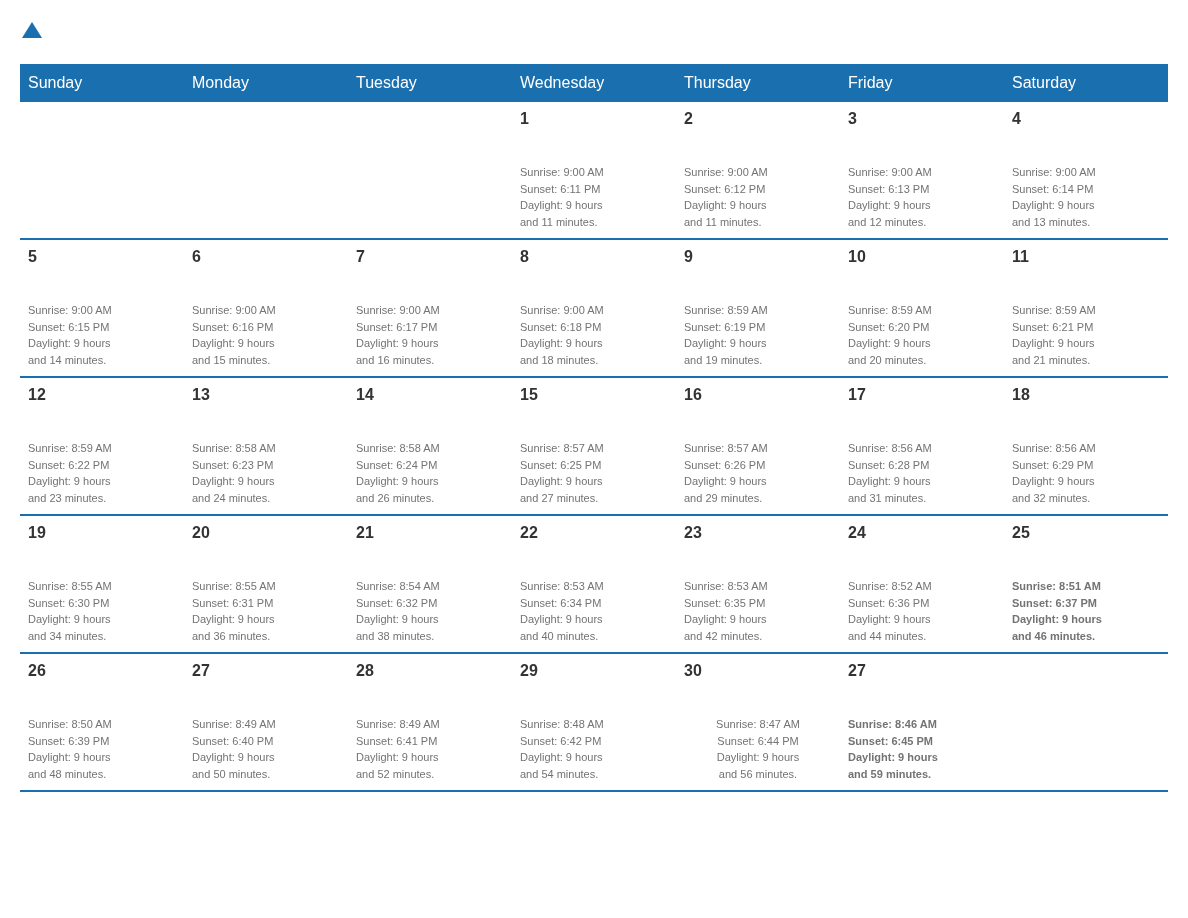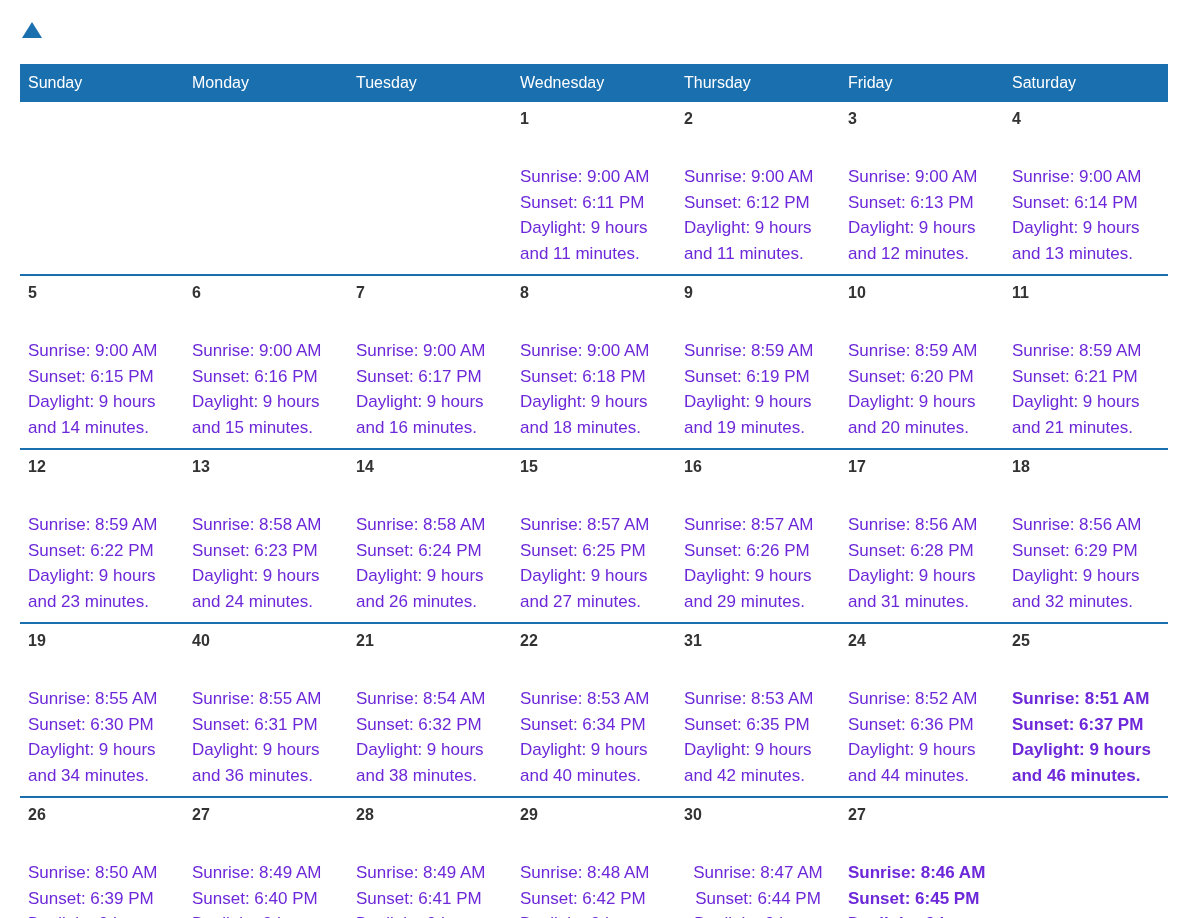--- a/index.html
+++ b/index.html
@@ -79,22 +79,22 @@
       border-right: none;
     }
     .day-number {
       font-size: 16px;
       font-weight: bold;
       color: #333;
       display: block;
       margin-bottom: 4px;
     }
     .day-info {
-      font-size: 17px;
-      color: #6d28d9;
+      font-size: 11px;
+      color: #737373;
       line-height: 1.5;
       margin-top: 36px;
     }
     .empty-cell {
       background: #fff;
     }
   </style>
 </head>
 <body>
 
@@ -270,42 +270,42 @@
       </tr>
       <tr>
         <td>
           <span class="day-number">19</span>
           <div class="day-info" style="white-space: pre-line;">Sunrise: 8:55 AM
 Sunset: 6:30 PM
 Daylight: 9 hours
 and 34 minutes.</div>
         </td>
         <td>
-          <span class="day-number">40</span>
+          <span class="day-number">20</span>
           <div class="day-info" style="white-space: pre-line;">Sunrise: 8:55 AM
 Sunset: 6:31 PM
 Daylight: 9 hours
 and 36 minutes.</div>
         </td>
         <td>
           <span class="day-number">21</span>
           <div class="day-info" style="white-space: pre-line;">Sunrise: 8:54 AM
 Sunset: 6:32 PM
 Daylight: 9 hours
 and 38 minutes.</div>
         </td>
         <td>
           <span class="day-number">22</span>
           <div class="day-info" style="white-space: pre-line;">Sunrise: 8:53 AM
 Sunset: 6:34 PM
 Daylight: 9 hours
 and 40 minutes.</div>
         </td>
         <td>
-          <span class="day-number">31</span>
+          <span class="day-number">23</span>
           <div class="day-info" style="white-space: pre-line;">Sunrise: 8:53 AM
 Sunset: 6:35 PM
 Daylight: 9 hours
 and 42 minutes.</div>
         </td>
         <td>
           <span class="day-number">24</span>
           <div class="day-info" style="white-space: pre-line;">Sunrise: 8:52 AM
 Sunset: 6:36 PM
 Daylight: 9 hours

